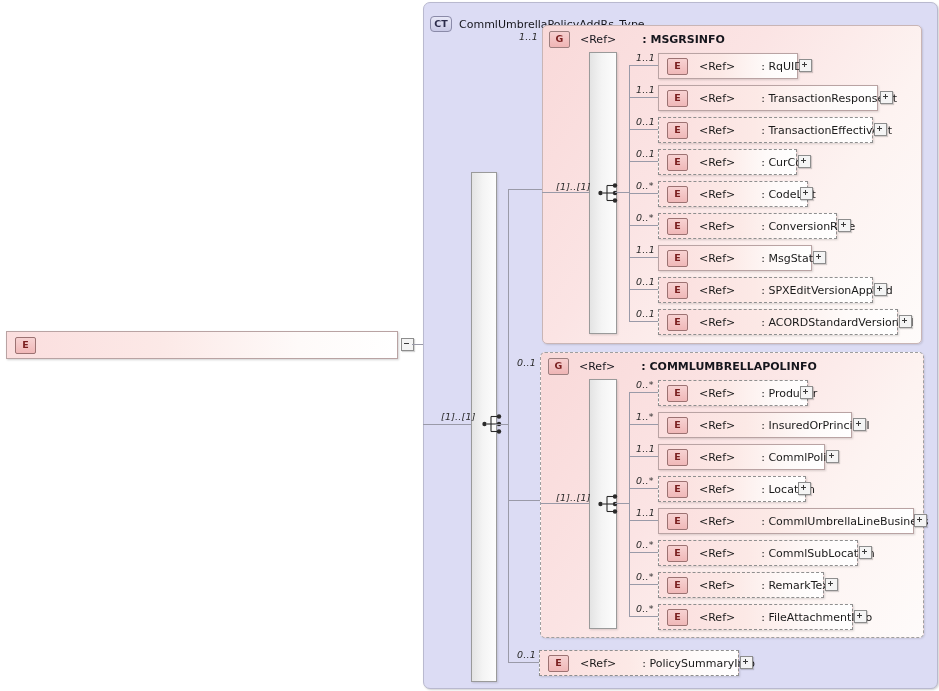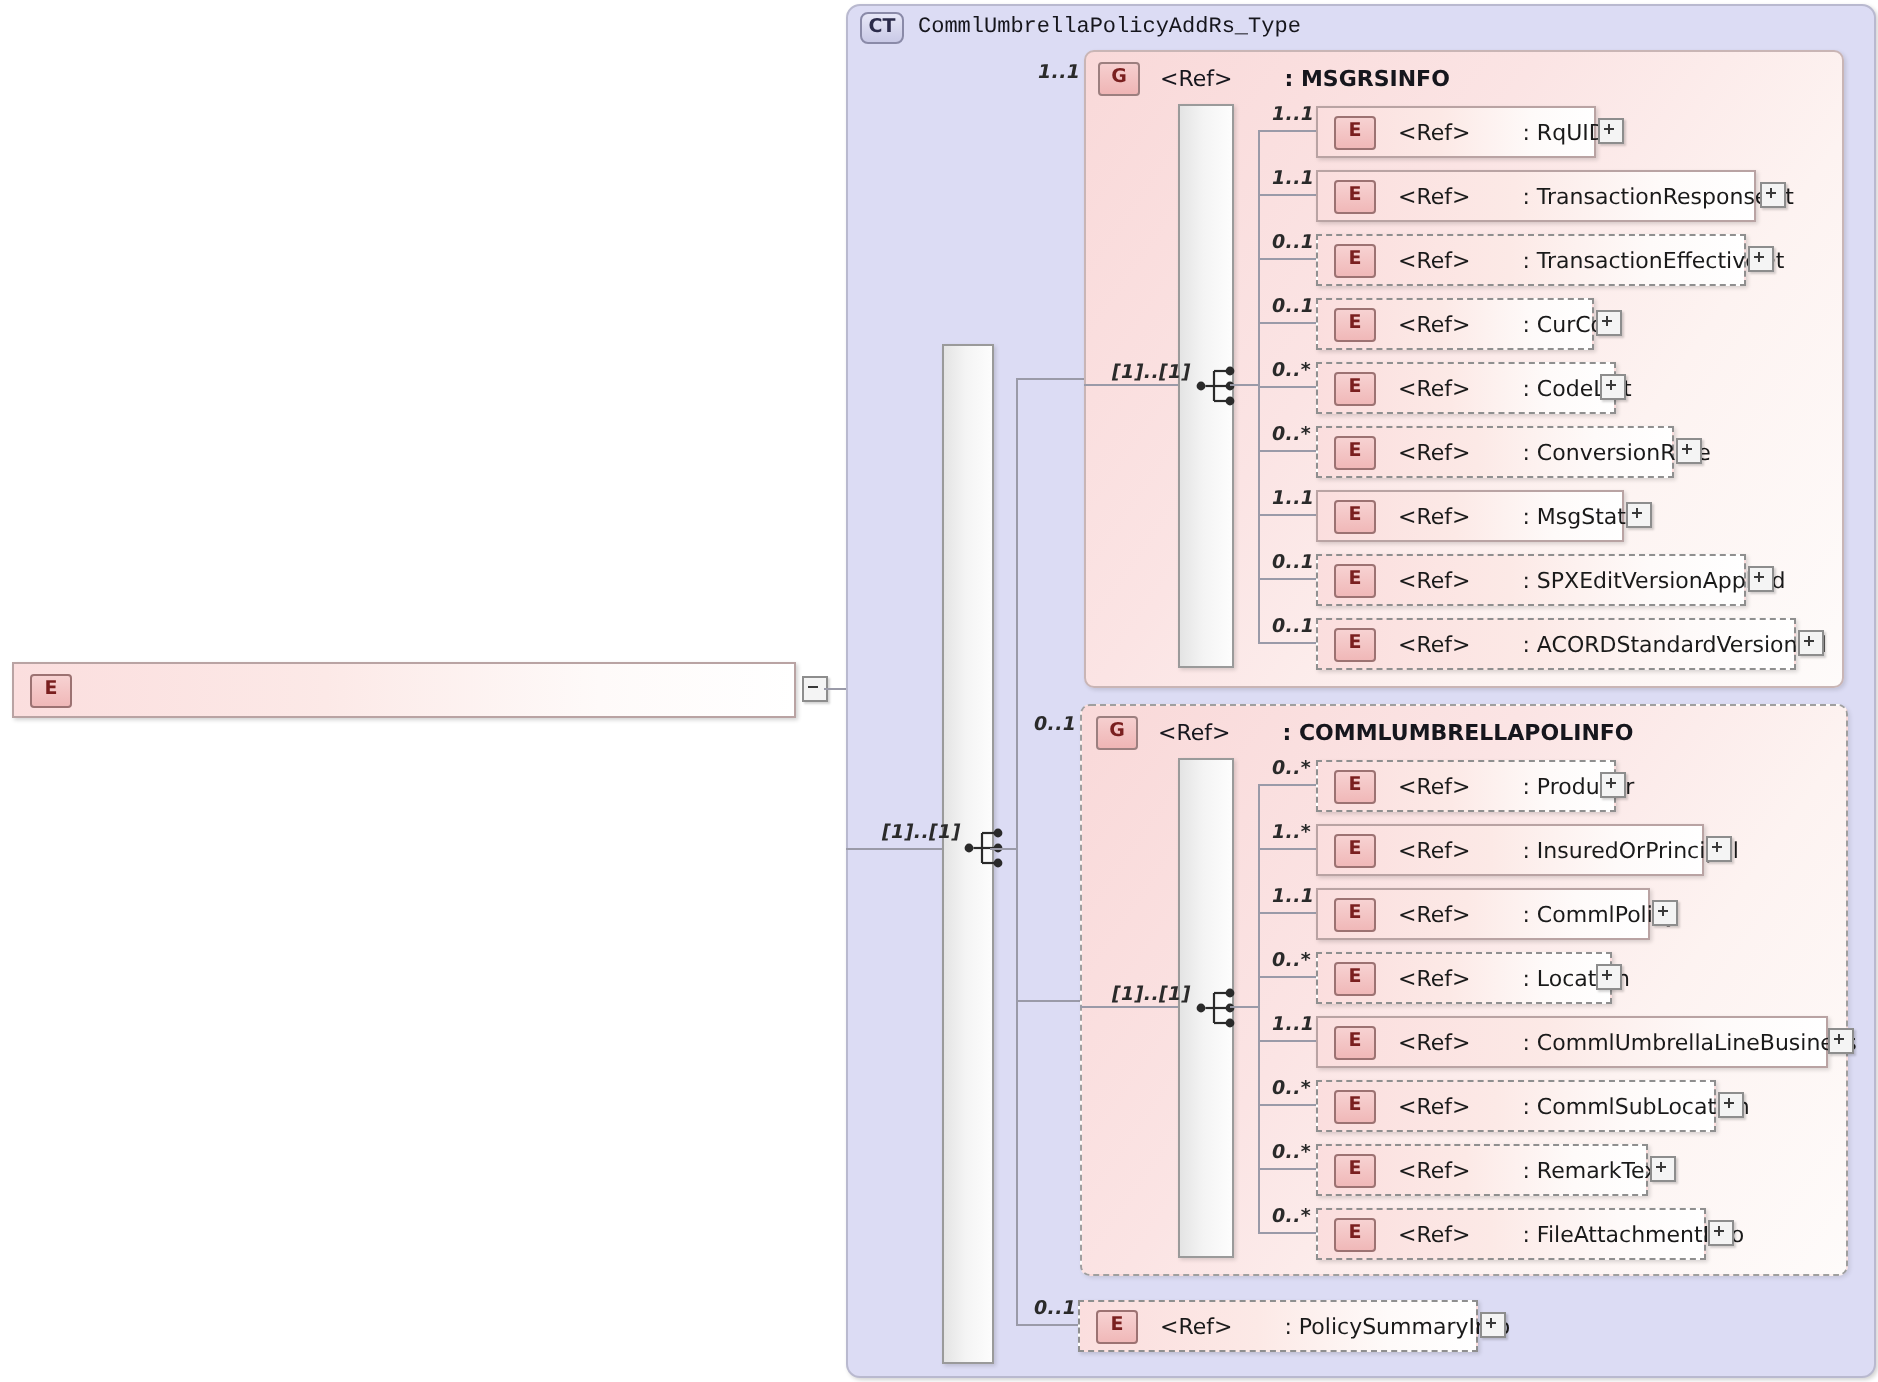--- a/index.html
+++ b/index.html
@@ -44,21 +44,21 @@
     width: 20px; height: 14px;
     line-height: 13px;
     text-align: center;
     font-size: 9.5px;
     font-weight: bold;
     color: #2b2b4a;
     background: linear-gradient(to bottom,#e7e7f7,#c9c9e6);
     border: 1px solid #8a8aa8;
     border-radius: 4px;
   }
-  .ct-title { font-size: 11px; color: #16161d; font-family: Liberation Mono, monospace; }
+  .ct-title { font-size: 11px; color: #16161d; }
 
   
   .group-box {
     position: absolute;
     background: linear-gradient(125deg,#f9d9d9 0%,#fbe4e4 38%,#fdf3f1 68%,#fefbfa 100%);
     border: 1px solid #c9b5b5;
     border-radius: 5px;
     box-shadow: 1px 1px 2px rgba(0,0,0,0.13);
   }
   .group-box.optional {
@@ -152,21 +152,20 @@
   }
 
   
   .card {
     position: absolute;
     font-size: 9.5px;
     font-style: italic;
     color: #2a2a2a;
     white-space: nowrap;
     letter-spacing: 0.2px;
-    font-weight: bold;
   }
 
   
   .root-box {
     position: absolute;
     height: 26px;
     background: linear-gradient(to right,#fbdede 0%,#fce9e7 40%,#fefaf9 75%,#ffffff 100%);
     border: 1px solid #b9a3a3;
     display: flex; align-items: center;
     box-shadow: 1px 1px 2px rgba(0,0,0,0.18);
@@ -180,21 +179,21 @@
 
   <div class="root-box" style="left:6px; top:331px; width:390px;">
     <span class="e-badge">E</span>
   </div>
   <div class="expander" style="left:401px; top:338px;"></div>
 
   <div class="hline" style="left:412px; top:344px; width:11px;"></div>
 
   <div class="ct-box" style="left:423px; top:2px; width:513px; height:685px;">
   </div>
-  <div class="ct-header" style="left:430px; top:6px;">
+  <div class="ct-header" style="left:430px; top:16px;">
     <span class="ct-badge">CT</span>
     <span class="ct-title">CommlUmbrellaPolicyAddRs_Type</span>
   </div>
 
   <div class="seq-bar" style="left:471px; top:172px; width:24px; height:508px;"></div>
   <div class="card" style="left:441px; top:411px;">[1]..[1]</div>
 
   <svg class="seq-icon" style="left:482px; top:413px;" viewBox="0 0 22 22">
     <circle cx="2.5" cy="11" r="2.2" fill="#2a2a2a"></circle>
     <line x1="4.7" y1="11" x2="9" y2="11" stroke="#2a2a2a" stroke-width="1.1"></line>

